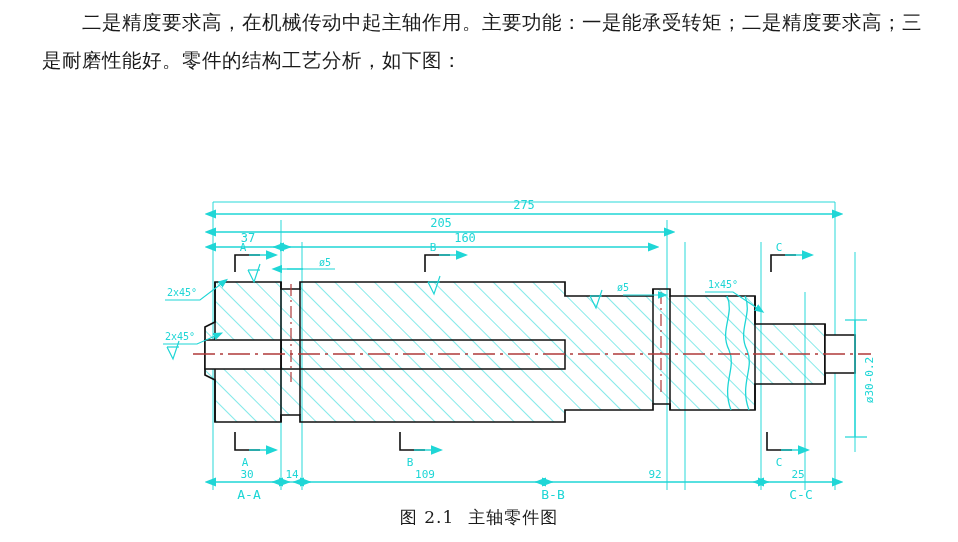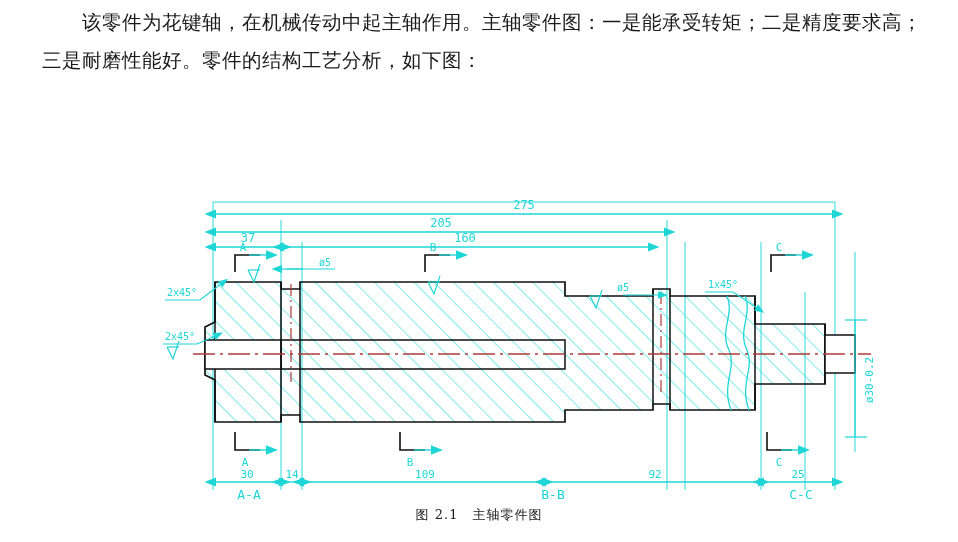--- a/index.html
+++ b/index.html
@@ -37,21 +37,21 @@
   }
 
   
   .caption {
     position: absolute;
     left: 0;
     top: 506px;
     width: 958px;
     text-align: center;
     font-family: "DejaVu Serif", "Liberation Serif", serif;
-    font-size: 13px;
+    font-size: 17px;
     color: #1a1a1a;
     letter-spacing: 1px;
   }
   .caption .cap-num { margin-right: 14px; }
 
   
   .drawing {
     position: absolute;
     left: 0px;
     top: 92px;
@@ -60,21 +60,21 @@
     margin-left: 45px;
   }
   .drawing svg { display: block; }
 </style>
 </head>
 <body>
 
 <div class="page">
 
   <div class="para">
-    <span>该零件为花键轴，在机械传动中起主轴作用。主轴零件图：一是能承受转矩；二是精度要求高；三是耐磨性能好。零件的结构工艺分析，如下图：</span>
+    <span>二是精度要求高，在机械传动中起主轴作用。主要功能：一是能承受转矩；二是精度要求高；三是耐磨性能好。零件的结构工艺分析，如下图：</span>
   </div>
 
   <div class="drawing">
     <svg width="958" height="408" viewBox="0 0 958 408" xmlns="http://www.w3.org/2000/svg">
 
       <defs>
 
         <pattern id="hatch" width="14" height="14" patternUnits="userSpaceOnUse" patternTransform="rotate(-45 0 0)">
           <line x1="0" y1="0" x2="0" y2="14" stroke="#1fd6d6" stroke-width="1.1"></line>
         </pattern>

